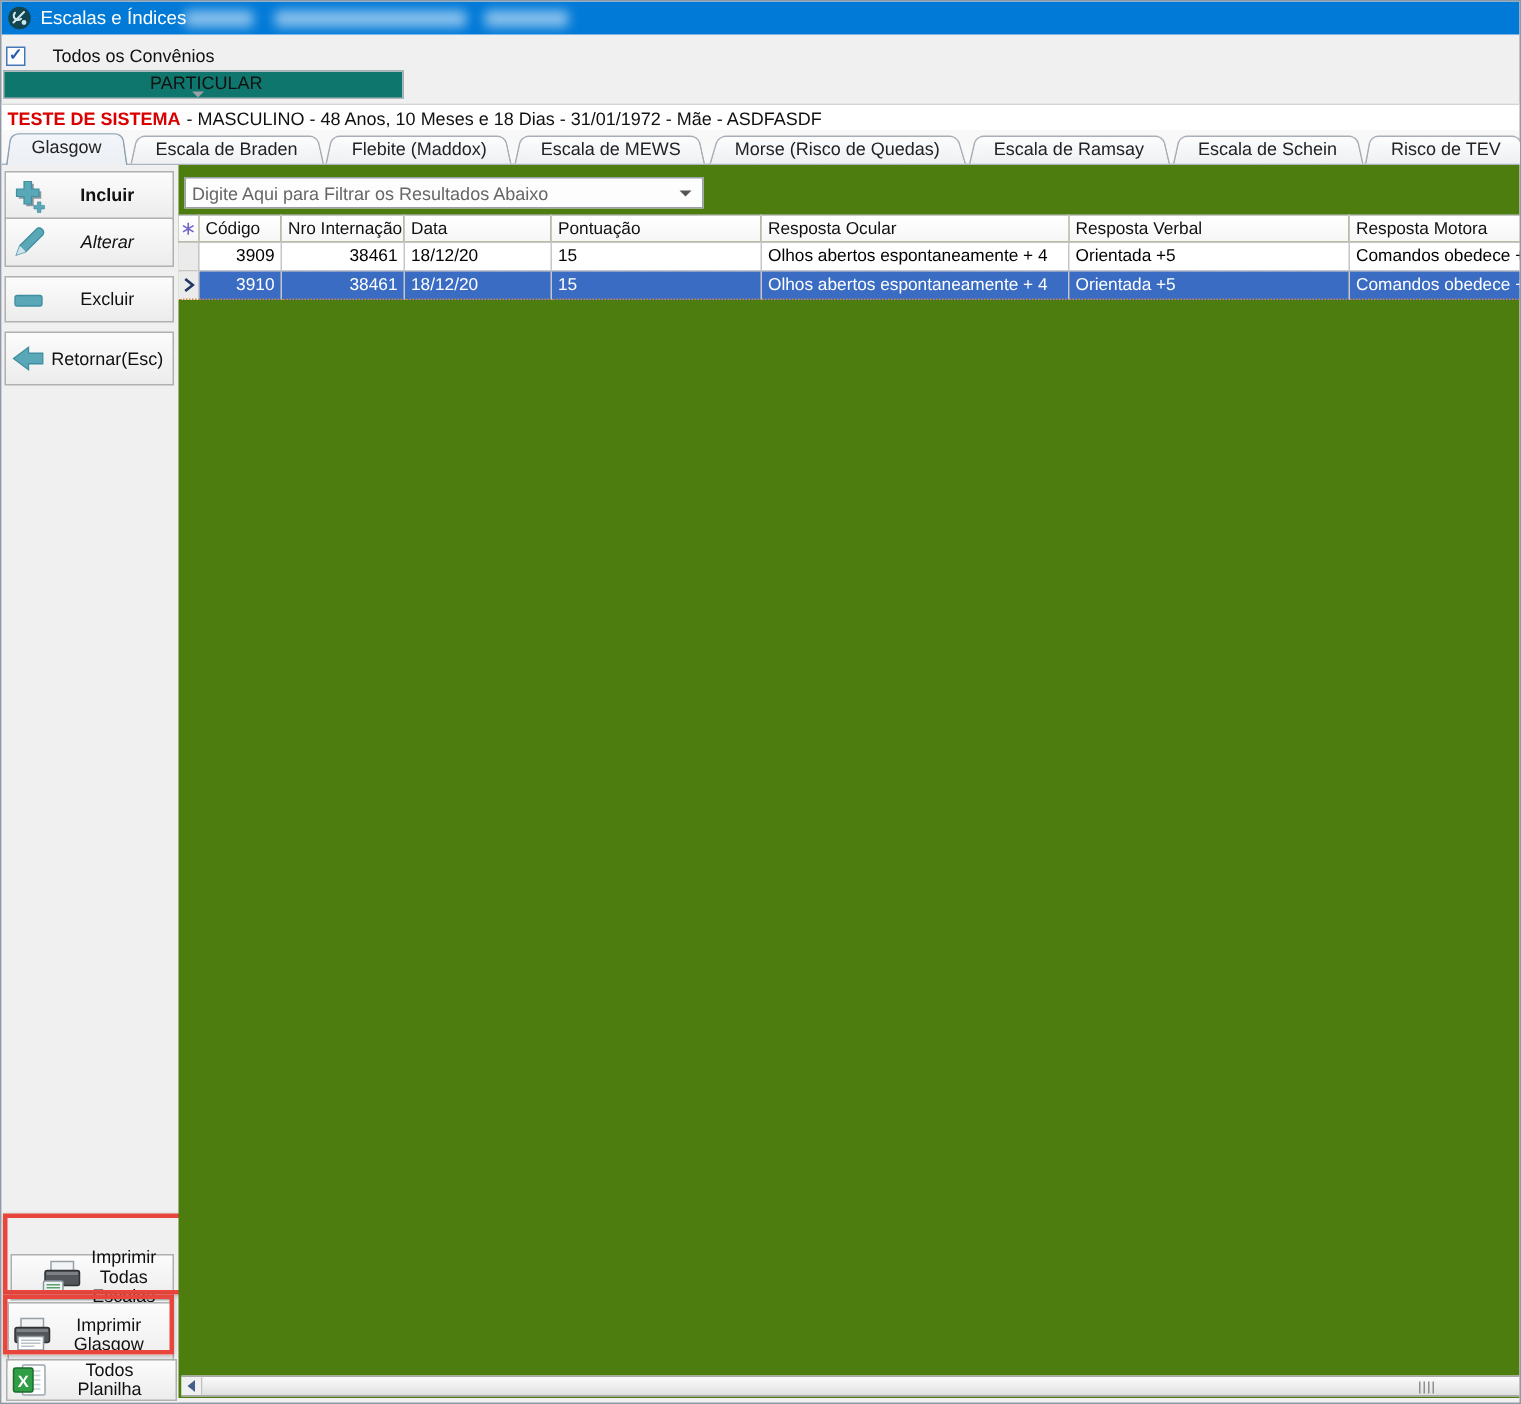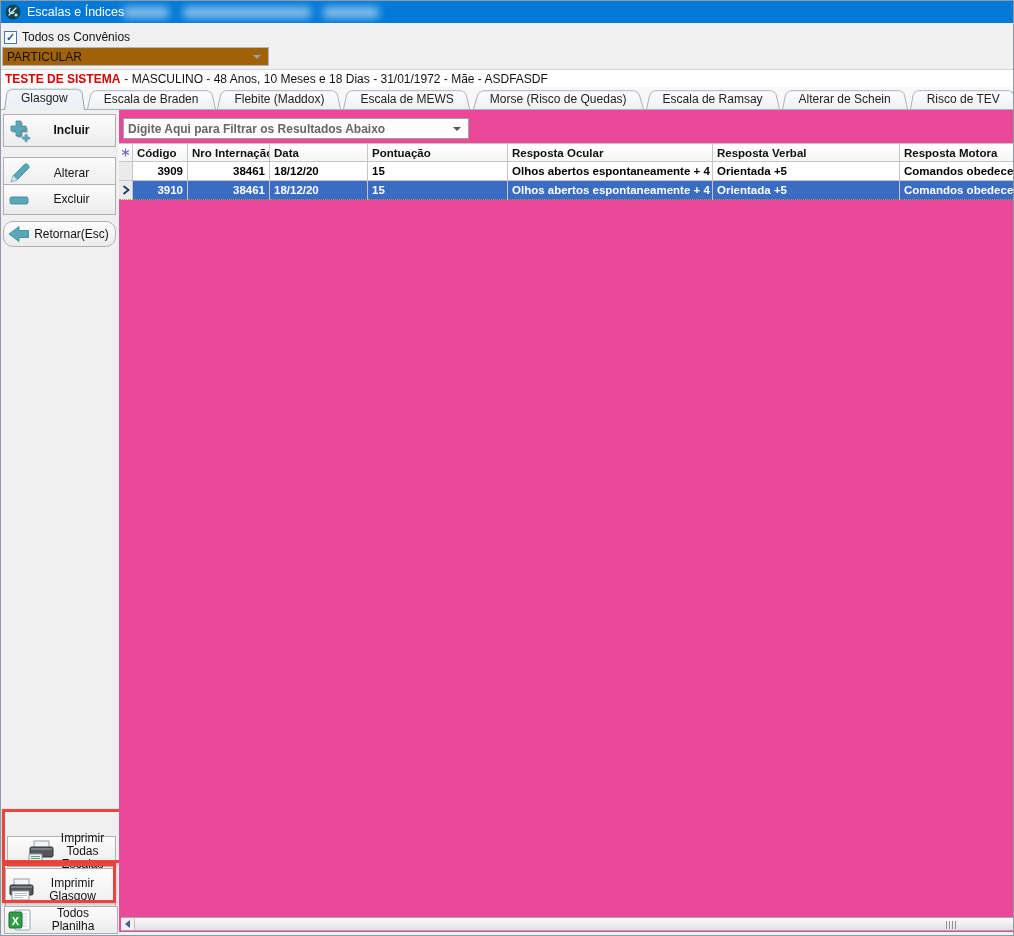--- a/index.html
+++ b/index.html
@@ -26,25 +26,25 @@
   .blur-2 { left:182px; width:128px; }
   .blur-3 { left:322px; width:56px; }
 
   
   .check-row { position:absolute; left:3px; top:29px; display:flex; align-items:center; }
   .checkbox {
     width:13px; height:13px; background:#fdfdfd; border:1px solid #4576b8;
     display:flex; align-items:center; justify-content:center;
     font-size:11px; font-weight:bold; color:#2a5db0; line-height:11px;
   }
-  .check-label { margin-left:5px; font-size:12px; color:#111; }
+  .check-label { margin-left:18px; font-size:12px; color:#111; }
   .combo {
     position:absolute; left:1px; top:46px; width:267px; height:19px;
-    background:#a16207; border:1px solid #b2b6bb;
-    display:flex; align-items:center; font-size:12px; color:#111;
+    background:#0f766e; border:1px solid #b2b6bb;
+    display:flex; align-items:center; font-size:12px; color:#111;flex-direction:column;
   }
   .combo-text { padding-left:4px; flex:1; white-space:nowrap; overflow:hidden; }
   .combo-arrow {
     width:0; height:0; margin-right:7px;
     border-left:4px solid transparent; border-right:4px solid transparent;
     border-top:4px solid #9aa0a6;
   }
 
   
   .patientbar {
@@ -72,34 +72,34 @@
   }
   .tab > span { position:relative; z-index:1; }
   .tab.active { height:22px; line-height:22px; }
   .tab.active::before {
     background:linear-gradient(#f2f6fa,#ecf0f4);
     border-color:#8fa3b4; bottom:-1px;
   }
 
   
   .sidebar { position:absolute; left:0; top:109px; width:118px; bottom:0; background:#f0f0f0; }
-  .content { position:absolute; left:118px; top:109px; right:0; bottom:3px; background:#ec4899;font-weight:bold; }
+  .content { position:absolute; left:118px; top:109px; right:0; bottom:3px; background:#4d7c0f; }
 
   
   .sbtn {
     position:absolute; background:linear-gradient(#fcfcfc,#ececec);
     border:1px solid #b0b0b0; display:flex; align-items:center;
     font-size:12px; color:#111; cursor:default;
   }
   .sbtn .ic { flex:0 0 30px; display:flex; justify-content:center; }
   .sbtn .lbl { flex:1; text-align:center; padding-right:6px; line-height:13px; }
   .btn-incluir  { left:2px; top:113px; width:113px; height:33px;font-weight:bold; }
-  .btn-alterar  { left:2px; top:156px; width:113px; height:33px; }
+  .btn-alterar  { left:2px; top:144px; width:113px; height:33px;font-style:italic; }
   .btn-excluir  { left:2px; top:183px; width:113px; height:31px;justify-content:flex-end; }
-  .btn-retornar { left:2px; top:220px; width:113px; height:26px;border-radius:10px; }
+  .btn-retornar { left:2px; top:220px; width:113px; height:36px; }
   .btn-impr-todas   { left:6px; top:835px; width:109px; height:31px;padding-left:18px; }
   .btn-impr-glasgow { left:4px; top:867px; width:111px; height:44px; }
   .btn-gerar        { left:3px; top:905px; width:114px; height:28px; }
 
   
   .ann-rect { position:absolute; border:3px solid #e8453c; box-shadow:0 1px 3px rgba(0,0,0,.25); pointer-events:none; }
   .ann-rect-8 { left:1px; top:808px; width:122px; height:54px; }
   .ann-rect-9 { left:1px; top:862px; width:114px; height:40px; }
   .ann-badge {
     position:absolute; width:37px; height:37px; border-radius:50%;
@@ -192,21 +192,21 @@
     <span class="patient-details">- MASCULINO - 48 Anos, 10 Meses e 18 Dias - 31/01/1972 - Mãe - ASDFASDF</span>
   </div>
 
   <div class="tabstrip">
     <div class="tab active"><span>Glasgow</span></div>
     <div class="tab"><span>Escala de Braden</span></div>
     <div class="tab"><span>Flebite (Maddox)</span></div>
     <div class="tab"><span>Escala de MEWS</span></div>
     <div class="tab"><span>Morse (Risco de Quedas)</span></div>
     <div class="tab"><span>Escala de Ramsay</span></div>
-    <div class="tab"><span>Alterar de Schein</span></div>
+    <div class="tab"><span>Escala de Schein</span></div>
     <div class="tab"><span>Risco de TEV</span></div>
 
   </div>
 
   <div class="sidebar"></div>
 
   <div class="sbtn btn-incluir">
     <span class="ic">
       <svg width="24" height="24" viewBox="0 0 24 24">
         <path d="M9 2h5v5h5v5h-5v5H9v-5H4V7h5z" fill="#8e979c" transform="translate(1.5,1.5)"></path>

